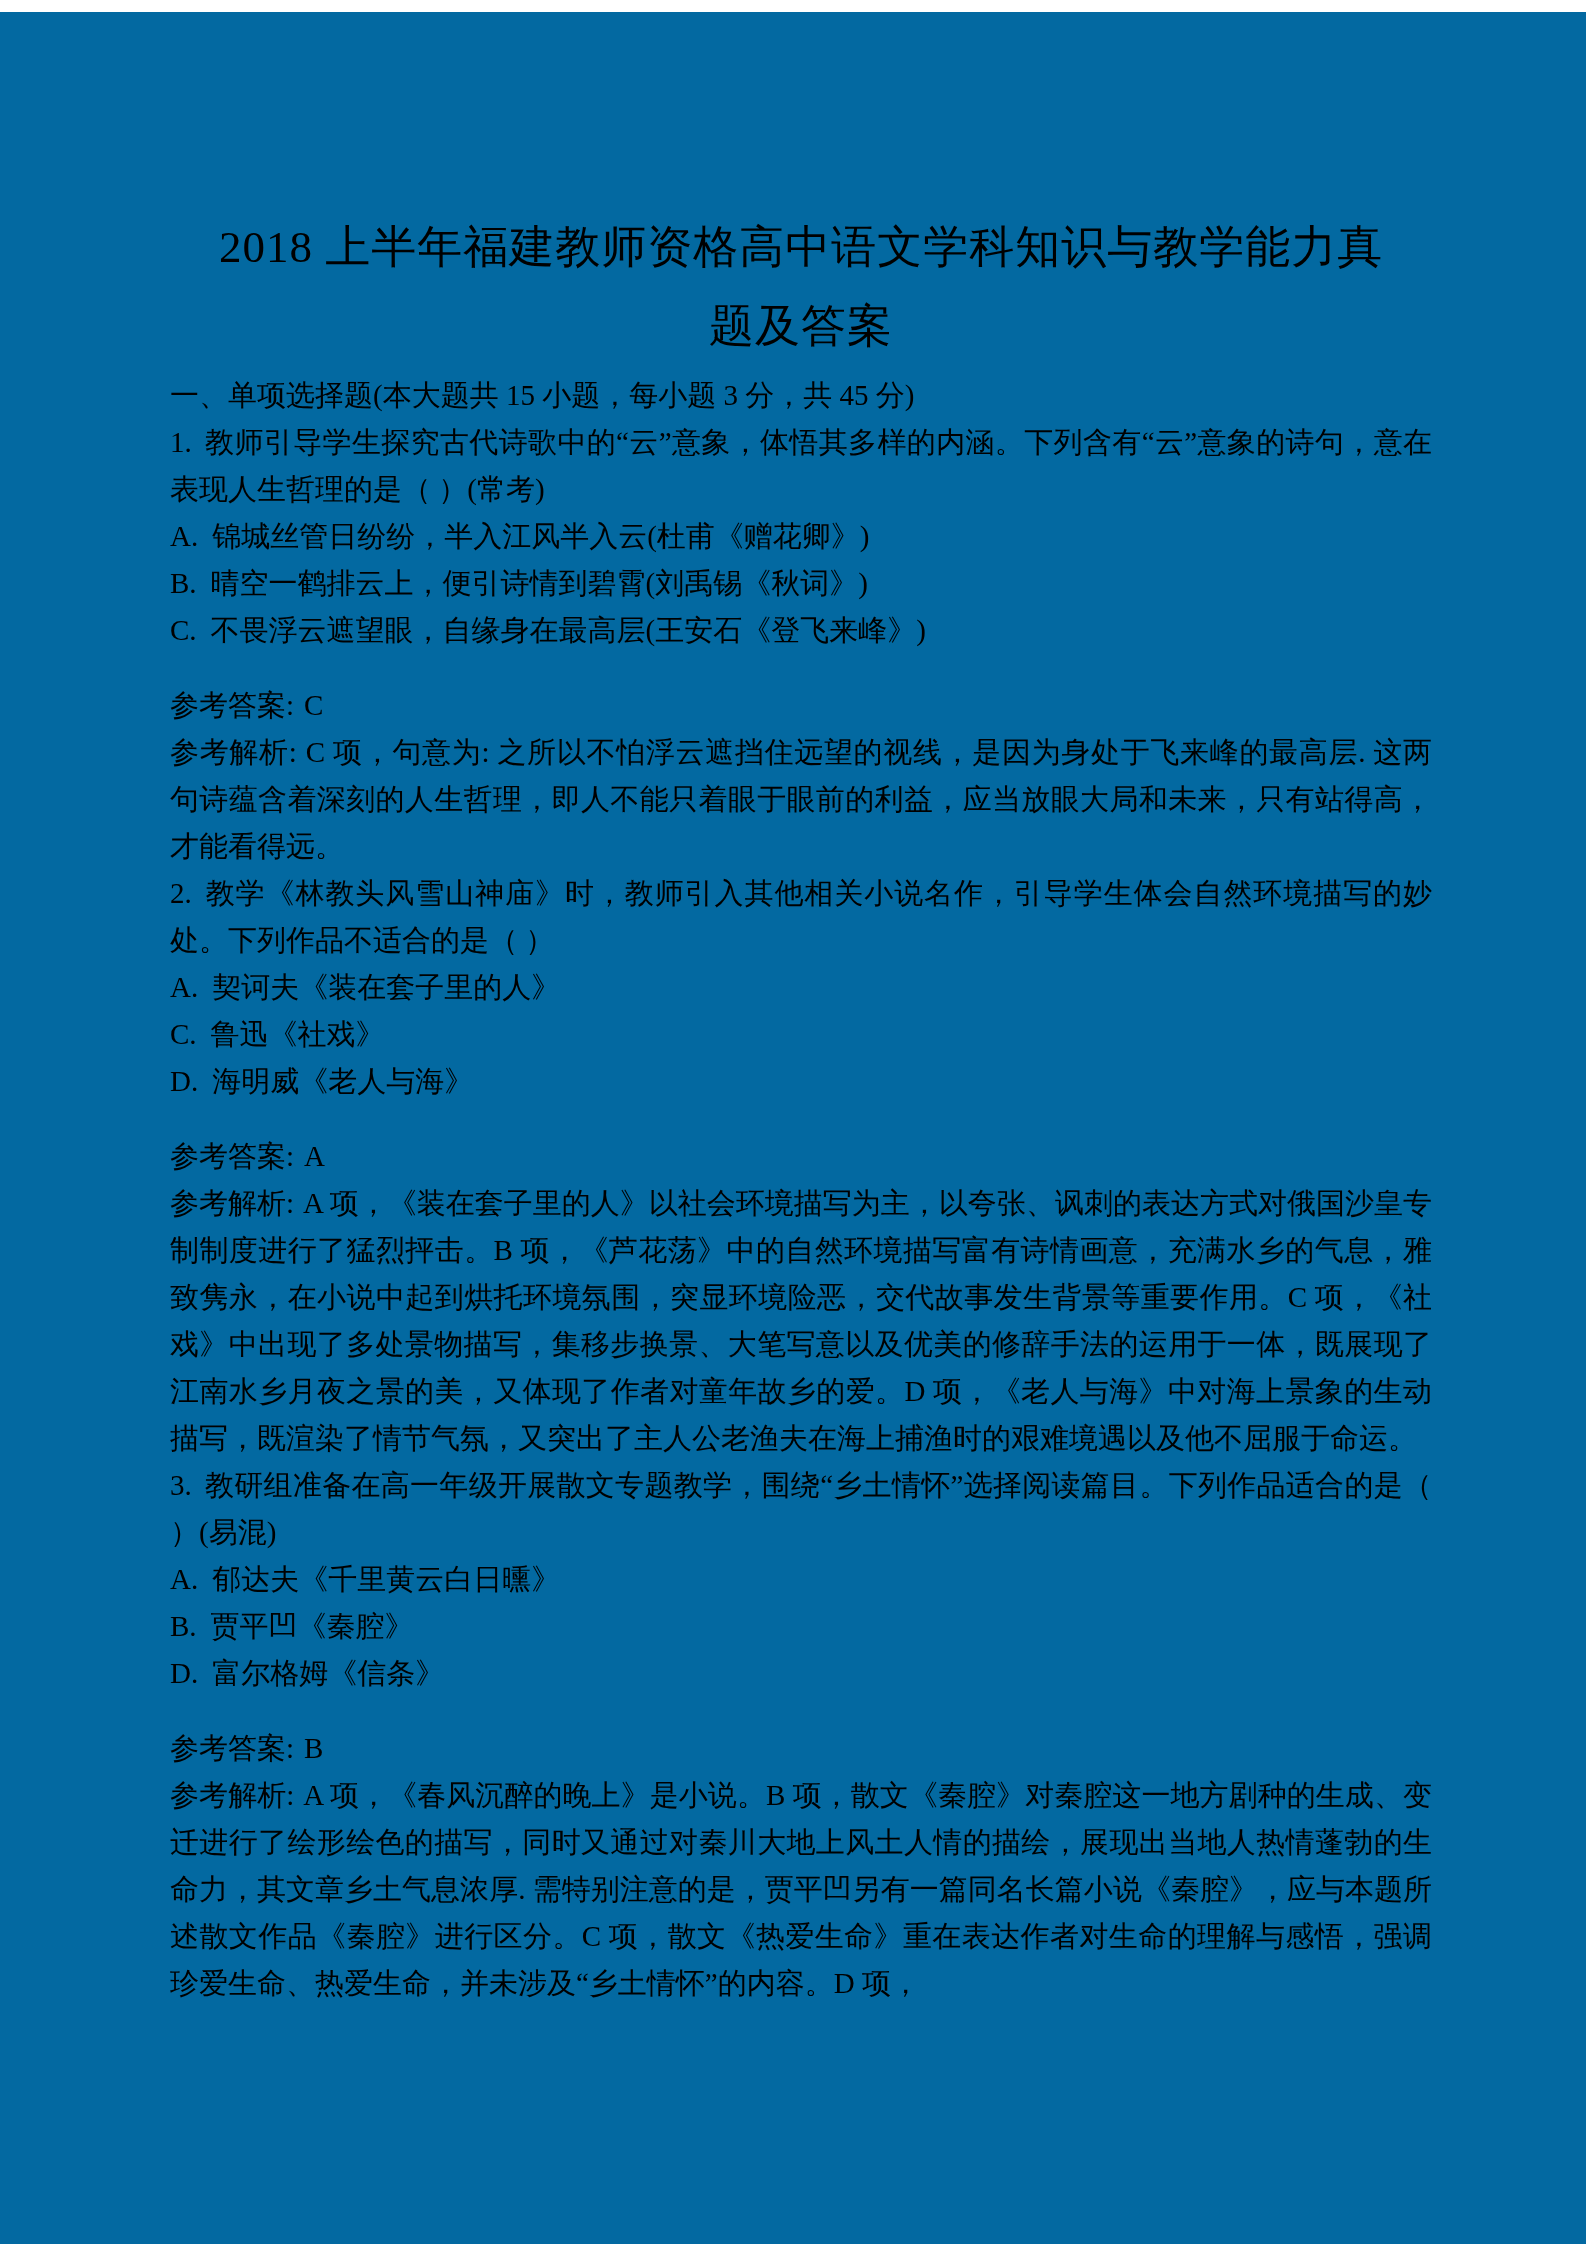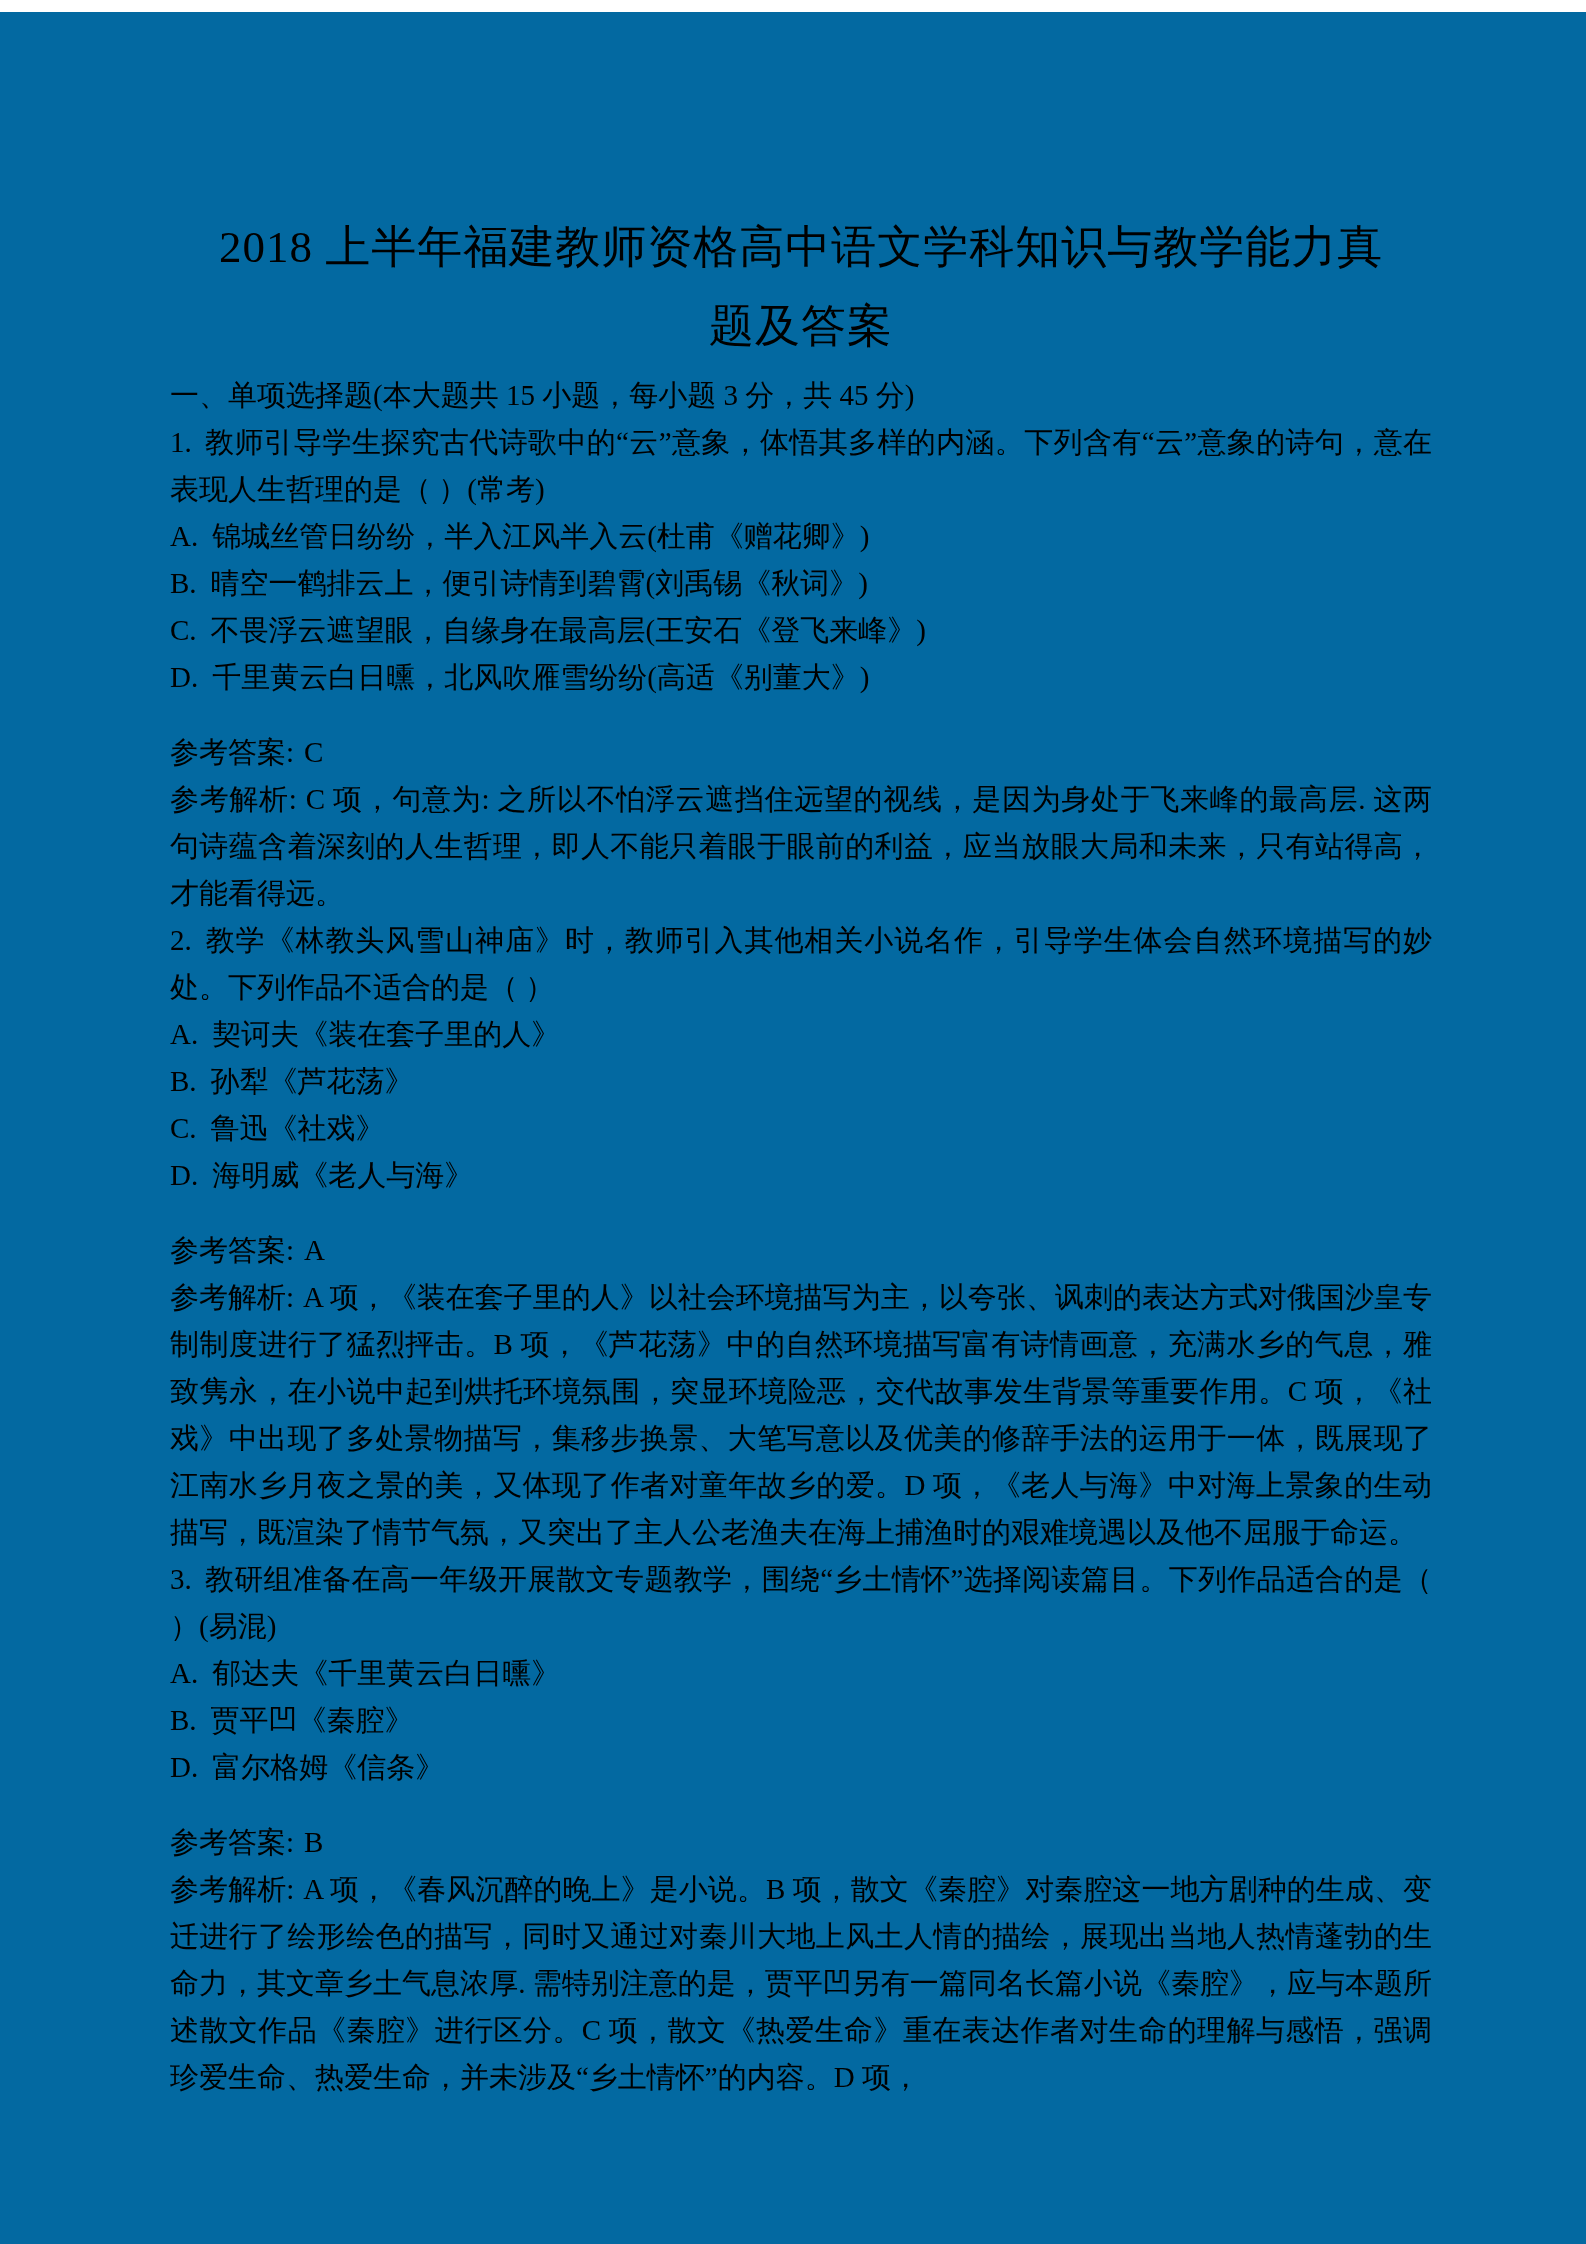--- a/index.html
+++ b/index.html
@@ -43,29 +43,27 @@
     <span>题及答案</span>
   </h1>
 
   <p class="section-heading">一、单项选择题(本大题共 15 小题，每小题 3 分，共 45 分)</p>
 
   <section>
     <p><span class="num">1.</span><span>教师引导学生探究古代诗歌中的“云”意象，体悟其多样的内涵。下列含有“云”意象的诗句，意在表现人生哲理的是（  ）(常考)</span></p>
     <p><span class="opt-letter">A.</span><span>锦城丝管日纷纷，半入江风半入云(杜甫《赠花卿》)</span></p>
     <p><span class="opt-letter">B.</span><span>晴空一鹤排云上，便引诗情到碧霄(刘禹锡《秋词》)</span></p>
     <p><span class="opt-letter">C.</span><span>不畏浮云遮望眼，自缘身在最高层(王安石《登飞来峰》)</span></p>
-    <p><span class="opt-letter">D.</span><span>千里黄云白日曛，北风吹雁雪纷纷(高适《别董大》)</span></p>
     <p class="answer-line"><span>参考答案:</span><span class="answer-value">C</span></p>
     <p><span>参考解析:</span><span class="label-gap">C 项，句意为: 之所以不怕浮云遮挡住远望的视线，是因为身处于飞来峰的最高层. 这两句诗蕴含着深刻的人生哲理，即人不能只着眼于眼前的利益，应当放眼大局和未来，只有站得高，才能看得远。</span></p>
   </section>
 
   <section>
     <p><span class="num">2.</span><span>教学《林教头风雪山神庙》时，教师引入其他相关小说名作，引导学生体会自然环境描写的妙处。下列作品不适合的是（  ）</span></p>
     <p><span class="opt-letter">A.</span><span>契诃夫《装在套子里的人》</span></p>
-    <p><span class="opt-letter">B.</span><span>孙犁《芦花荡》</span></p>
     <p><span class="opt-letter">C.</span><span>鲁迅《社戏》</span></p>
     <p><span class="opt-letter">D.</span><span>海明威《老人与海》</span></p>
     <p class="answer-line"><span>参考答案:</span><span class="answer-value">A</span></p>
     <p><span>参考解析:</span><span class="label-gap">A 项，《装在套子里的人》以社会环境描写为主，以夸张、讽刺的表达方式对俄国沙皇专制制度进行了猛烈抨击。B 项，《芦花荡》中的自然环境描写富有诗情画意，充满水乡的气息，雅致隽永，在小说中起到烘托环境氛围，突显环境险恶，交代故事发生背景等重要作用。C 项，《社戏》中出现了多处景物描写，集移步换景、大笔写意以及优美的修辞手法的运用于一体，既展现了江南水乡月夜之景的美，又体现了作者对童年故乡的爱。D 项，《老人与海》中对海上景象的生动描写，既渲染了情节气氛，又突出了主人公老渔夫在海上捕渔时的艰难境遇以及他不屈服于命运。</span></p>
   </section>
 
   <section>
     <p><span class="num">3.</span><span>教研组准备在高一年级开展散文专题教学，围绕“乡土情怀”选择阅读篇目。下列作品适合的是（  ）(易混)</span></p>
     <p><span class="opt-letter">A.</span><span>郁达夫《千里黄云白日曛》</span></p>
     <p><span class="opt-letter">B.</span><span>贾平凹《秦腔》</span></p>

